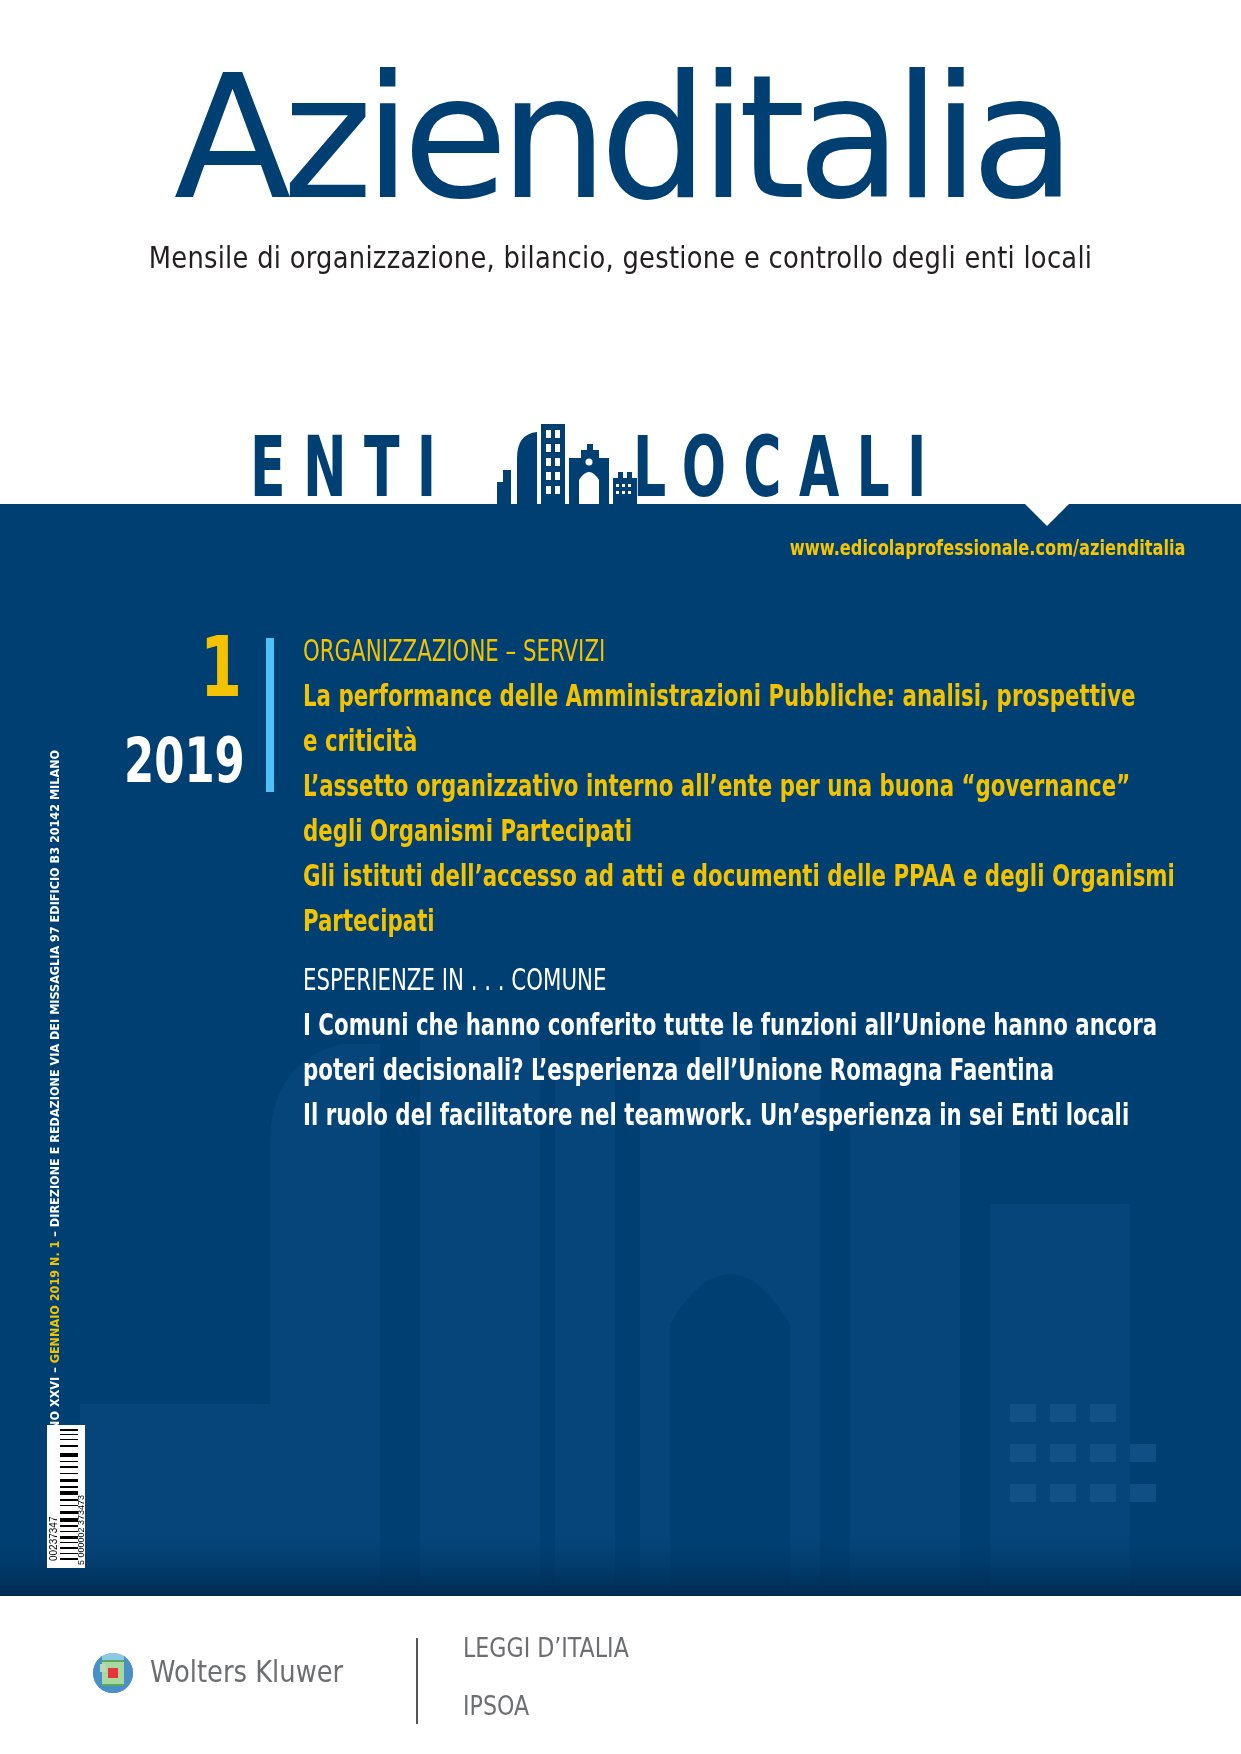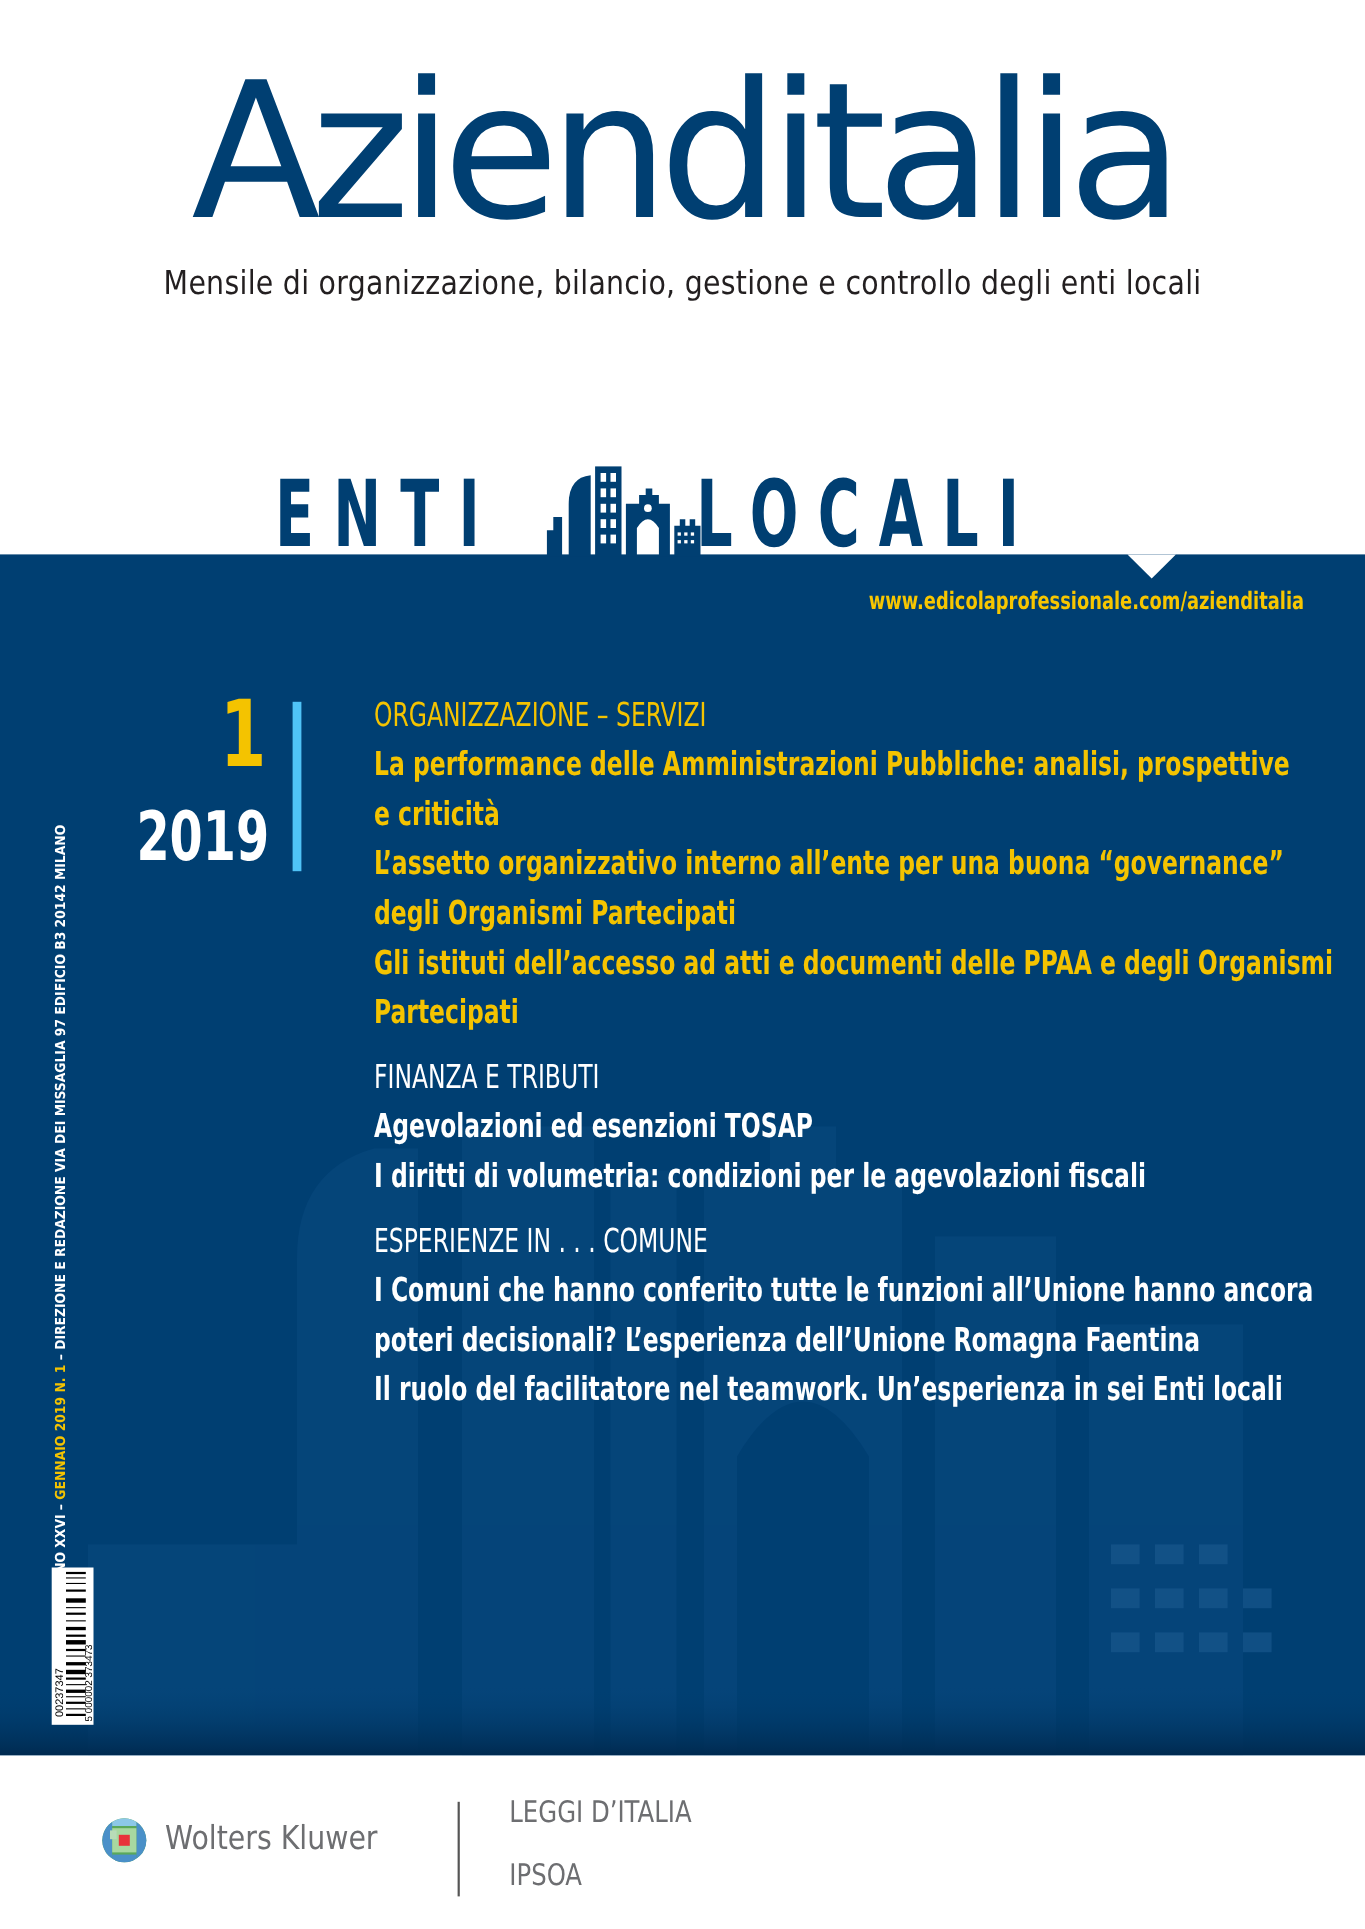--- a/index.html
+++ b/index.html
@@ -17,21 +17,21 @@
   .notch { position:absolute; left:1025px; top:504px; width:0; height:0; border-left:22px solid transparent; border-right:22px solid transparent; border-top:22px solid #ffffff; }
   .bg-city { position:absolute; left:0; top:0; width:1241px; height:1092px; }
 
   .url { position:absolute; right:55px; top:535px; color:#f7c600; font-family:"DejaVu Sans Condensed","DejaVu Sans", sans-serif; font-weight:bold; font-size:22px; transform:scaleX(0.82); transform-origin:right top; }
 
   .issue-num { position:absolute; left:200px; top:625px; color:#f4c300; font-family:"DejaVu Sans", sans-serif; font-weight:bold; font-size:84px; line-height:84px; transform:scaleX(0.72); transform-origin:left top; }
   .issue-year { position:absolute; left:124px; top:730px; color:#ffffff; font-family:"DejaVu Sans", sans-serif; font-weight:bold; font-size:62px; line-height:62px; transform:scaleX(0.7); transform-origin:left top; }
   .issue-bar { position:absolute; left:266px; top:638px; width:8px; height:154px; background:#4fc3f7; }
 
   .toc { position:absolute; left:303px; top:628px; width:900px; }
-  .toc .section { margin-bottom:14px;margin-left:37px; }
+  .toc .section { margin-bottom:14px; }
   .toc .line { display:block; font-family:"DejaVu Sans Condensed","DejaVu Sans", sans-serif; font-weight:bold; font-size:30px; line-height:45px; white-space:nowrap; transform:scaleX(0.79); transform-origin:left top; }
   .toc .yellow .line { color:#f4c300; }
   .toc .white .line { color:#ffffff; }
   .toc .head { font-weight:normal; }
 
   .spine { position:absolute; left:44px; top:848px; width:22px; height:600px; }
   .spine-text { position:absolute; left:0; top:600px; transform:rotate(-90deg); transform-origin:left top; white-space:nowrap; font-family:"DejaVu Sans Condensed","DejaVu Sans", sans-serif; font-weight:bold; font-size:12.5px; color:#ffffff; width:600px; line-height:22px; }
   .spine-text .hl { color:#f4c300; }
 
   .barcode { position:absolute; left:47px; top:1425px; width:38px; height:143px; background:#ffffff; }
@@ -130,25 +130,20 @@
   <div class="section yellow">
     <span class="line head">ORGANIZZAZIONE – SERVIZI</span>
     <span class="line">La performance delle Amministrazioni Pubbliche: analisi, prospettive</span>
     <span class="line">e criticità</span>
     <span class="line">L’assetto organizzativo interno all’ente per una buona “governance”</span>
     <span class="line">degli Organismi Partecipati</span>
     <span class="line">Gli istituti dell’accesso ad atti e documenti delle PPAA e degli Organismi</span>
     <span class="line">Partecipati</span>
   </div>
   <div class="section white">
-    <span class="line head">FINANZA E TRIBUTI</span>
-    <span class="line">Agevolazioni ed esenzioni TOSAP</span>
-    <span class="line">I diritti di volumetria: condizioni per le agevolazioni fiscali</span>
-  </div>
-  <div class="section white">
     <span class="line head">ESPERIENZE IN . . . COMUNE</span>
     <span class="line">I Comuni che hanno conferito tutte le funzioni all’Unione hanno ancora</span>
     <span class="line">poteri decisionali? L’esperienza dell’Unione Romagna Faentina</span>
     <span class="line">Il ruolo del facilitatore nel teamwork. Un’esperienza in sei Enti locali</span>
   </div>
 </div>
 
 <div class="spine">
   <div class="spine-text">
     <span>ANNO XXVI – </span><span class="hl">GENNAIO 2019 N. 1</span><span> – DIREZIONE E REDAZIONE VIA DEI MISSAGLIA 97 EDIFICIO B3 20142 MILANO</span>

